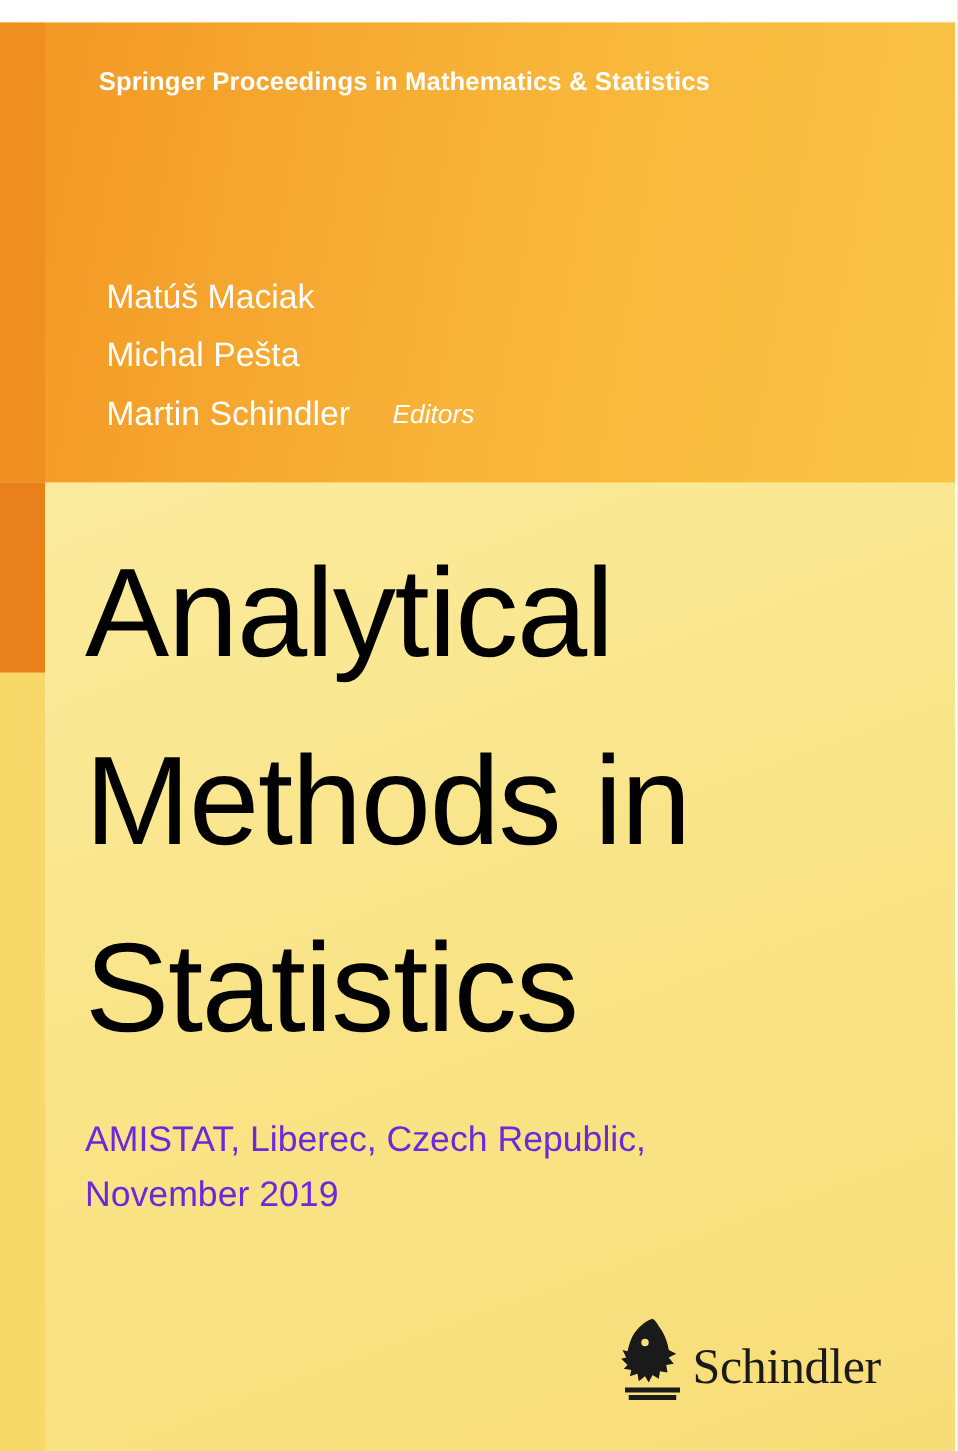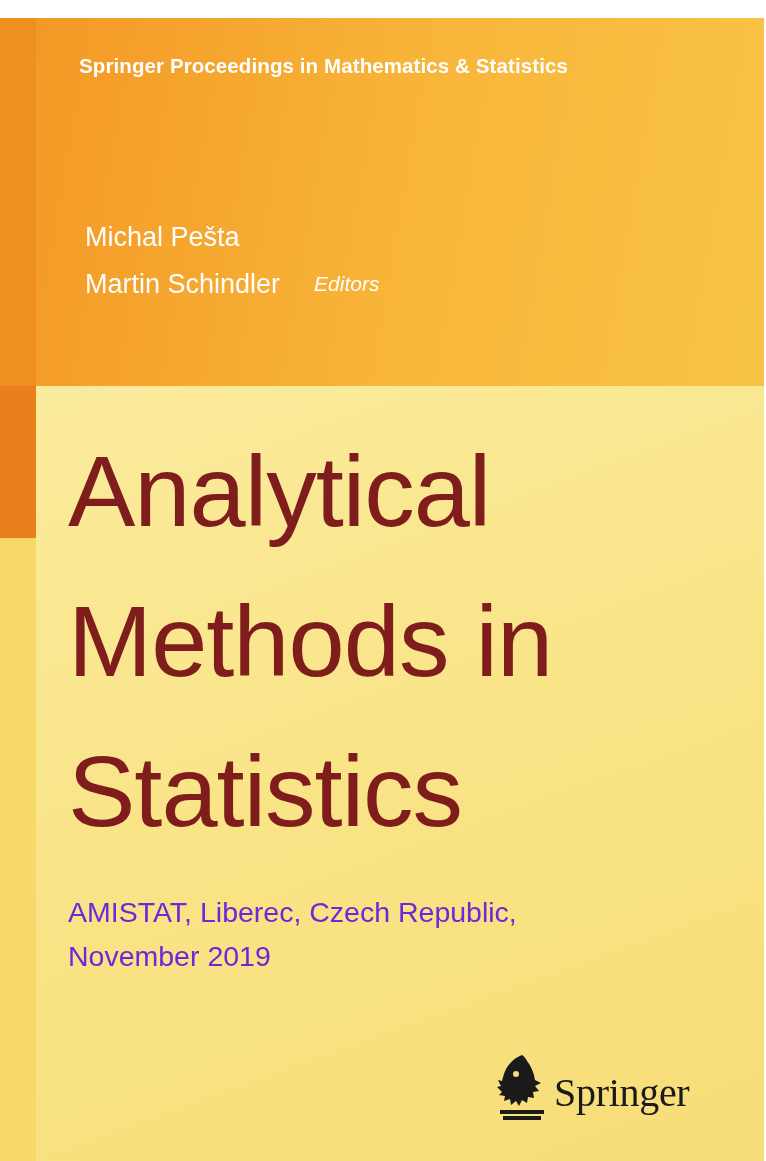--- a/index.html
+++ b/index.html
@@ -115,21 +115,21 @@
 
   
   .main-title {
     position: absolute;
     left: 68px;
     top: 398px;
     width: 660px;
     font-size: 101px;
     line-height: 150px;
     font-weight: normal;
-    color: #7f1d1d;
+    color: #000000;
     letter-spacing: -1px;
   }
   .main-title .tline {
     display: block;
     white-space: nowrap;
   }
 
   
   .subtitle {
     position: absolute;
@@ -181,20 +181,23 @@
 
   <div class="body-bg"></div>
 
   <div class="spine"></div>
   <div class="spine-orange"></div>
   <div class="spine-accent"></div>
 
   <div class="series-title">Springer Proceedings in Mathematics &amp; Statistics</div>
 
   <div class="editors">
+    <div class="editor-line">
+      <span>Matúš Maciak</span>
+    </div>
     <div class="editor-line">
       <span>Michal Pešta</span>
     </div>
     <div class="editor-line">
       <span>Martin Schindler</span><span class="editors-label">Editors</span>
     </div>
   </div>
 
   <div class="main-title">
     <span class="tline">Analytical</span>
@@ -208,16 +211,16 @@
   </div>
 
   <div class="logo">
     <svg class="logo-mark" viewBox="0 0 58 70">
       <g fill="#1a1a1a">
         <path d="M30 2 C24 4 18 9 14 16 C12 20 11 24 10 28 L6 27 L9 33 L5 34 L10 39 L7 42 L13 43 L12 48 L18 46 L19 52 L24 48 L27 53 L30 47 L35 50 L36 44 L42 45 L41 39 L47 38 L43 33 L49 30 L43 27 C42 20 39 13 35 8 C34 6 32 3 30 2 Z M24 18 C26 18 27 19 27 21 C27 23 26 24 24 24 C22 24 21 23 21 21 C21 19 22 18 24 18 Z"></path>
         <rect x="8" y="57" width="44" height="4"></rect>
         <rect x="11" y="63" width="38" height="4"></rect>
       </g>
     </svg>
-    <div class="logo-text">Springer</div>
+    <div class="logo-text">Schindler</div>
   </div>
 
 </div>
 
 </body></html>

